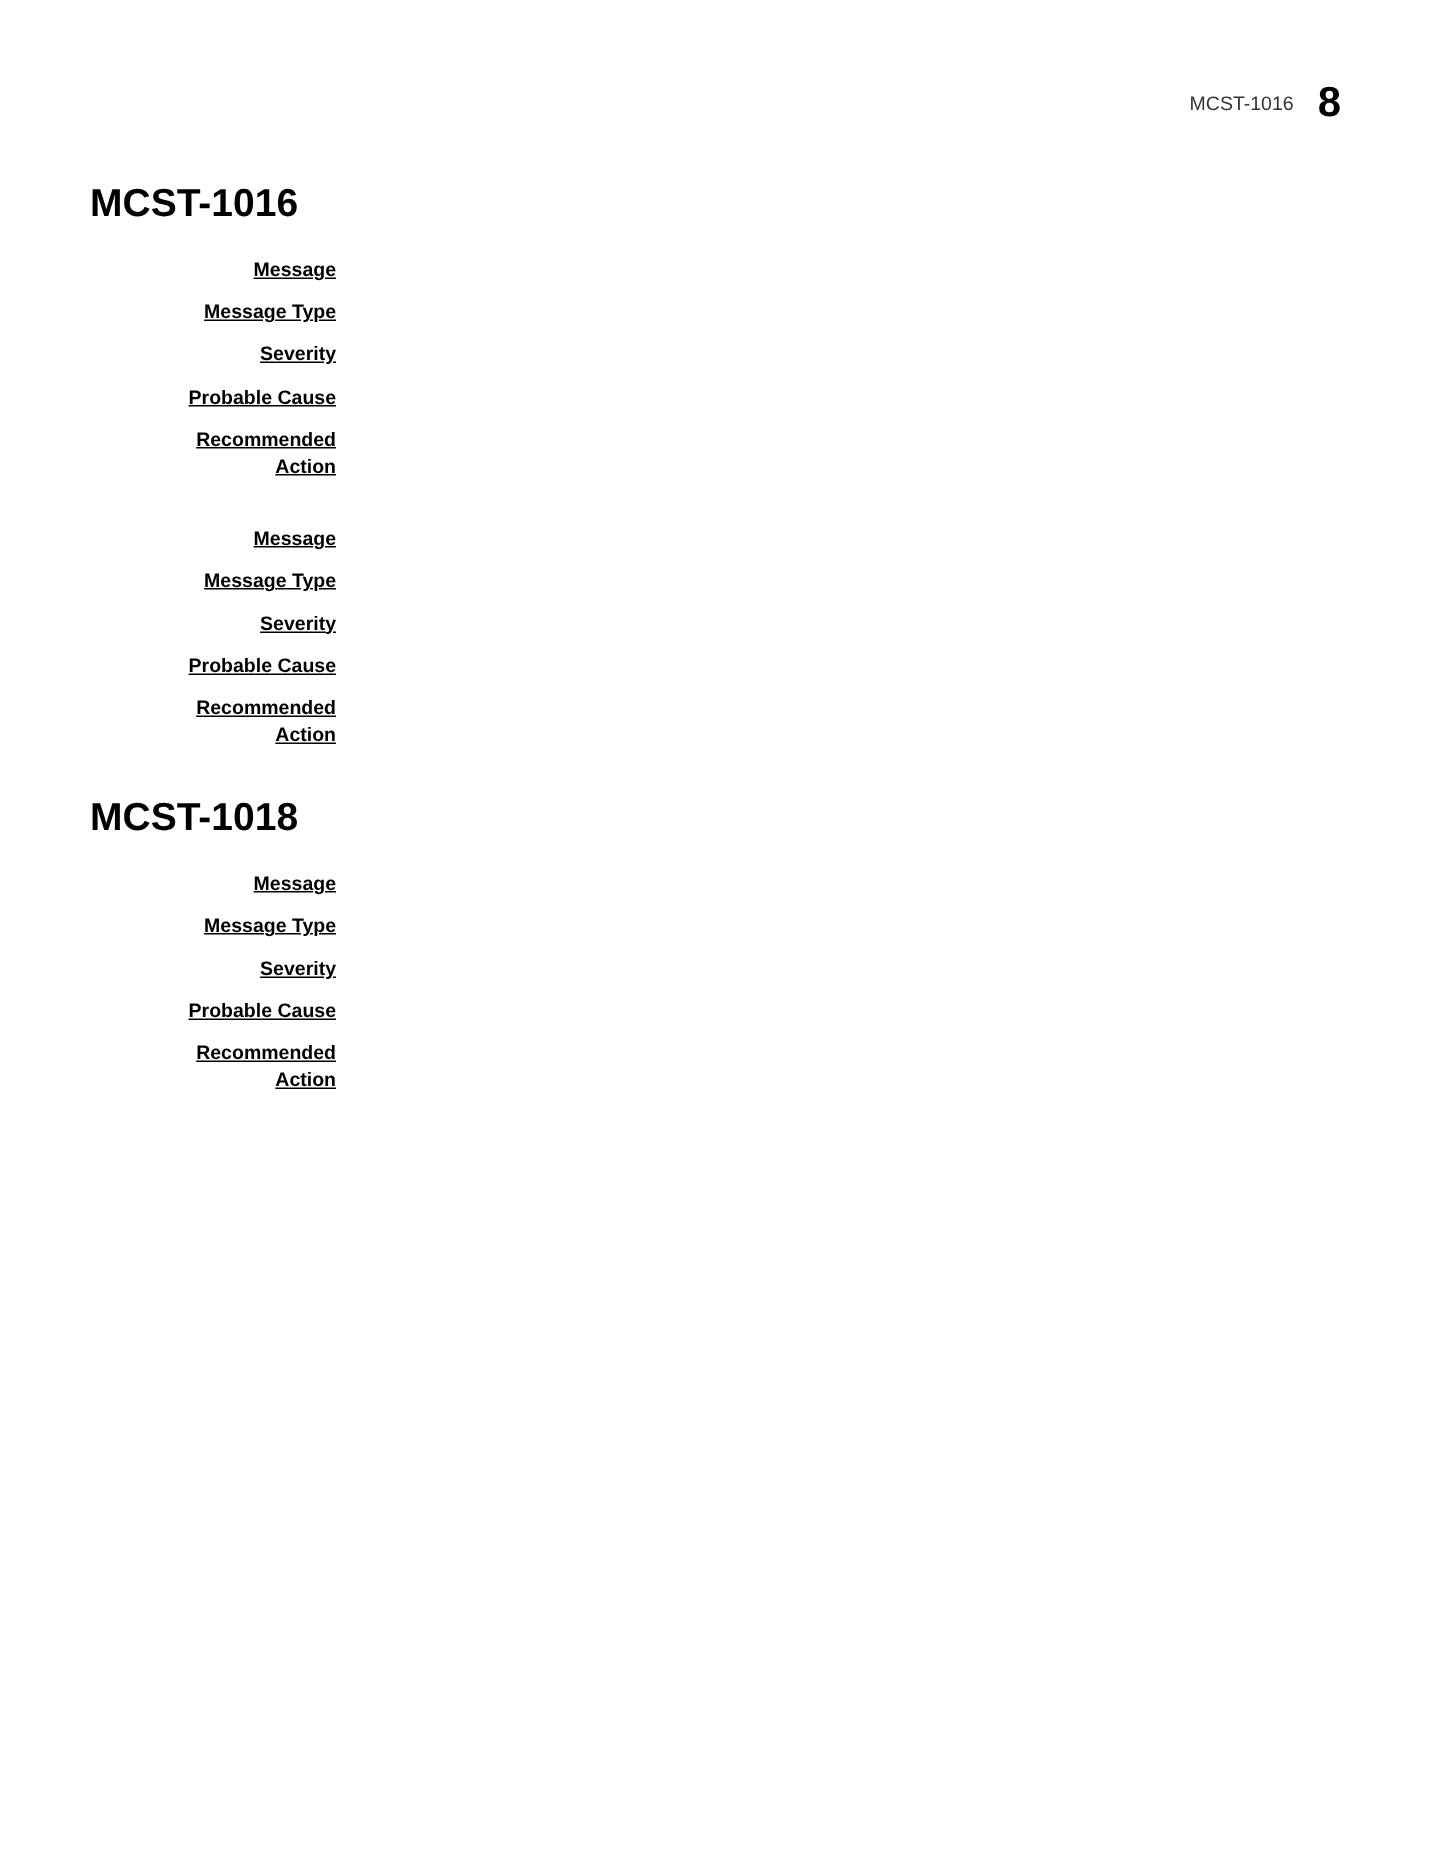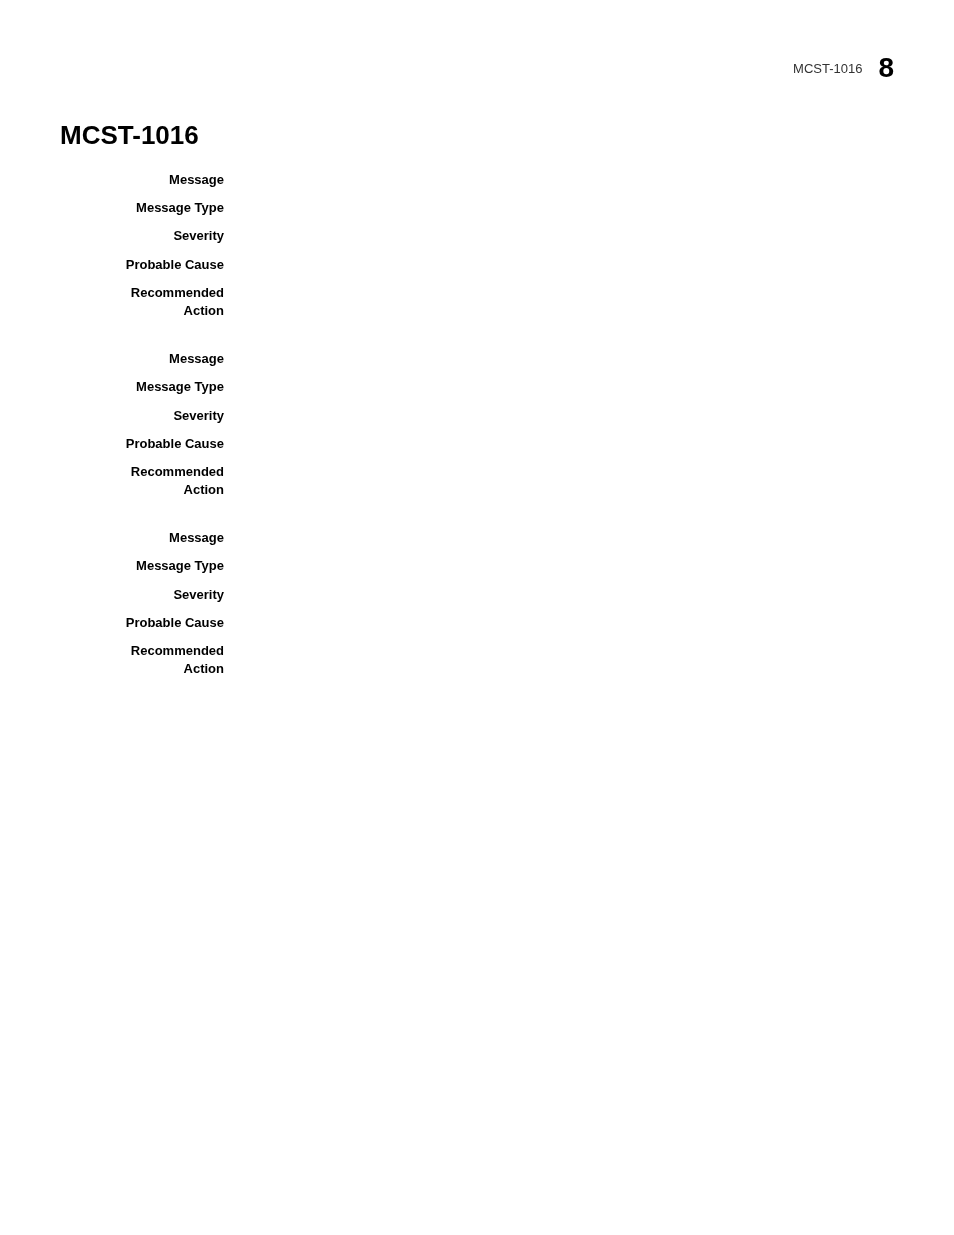--- a/index.html
+++ b/index.html
@@ -49,20 +49,21 @@
     .section-title {
       font-size: 26px;
       font-weight: bold;
       color: #000;
       margin-bottom: 20px;
     }
 
     .field-row {
       display: flex;
       margin-bottom: 10px;
+      text-decoration: underline;
     }
 
     .field-label {
       width: 180px;
       min-width: 180px;
       text-align: right;
       padding-right: 16px;
       font-size: 13px;
       font-weight: bold;
       color: #000;
@@ -124,20 +125,21 @@
       <div class="field-row">
         <div class="field-label">Probable Cause</div>
         <div class="field-value"></div>
       </div>
       <div class="field-row">
         <div class="field-label">Recommended<br>Action</div>
         <div class="field-value"></div>
       </div>
     </div>
     <div class="section">
+      <div class="section-title">MCST-1018</div>
       <div class="field-row">
         <div class="field-label">Message</div>
         <div class="field-value"></div>
       </div>
       <div class="field-row">
         <div class="field-label">Message Type</div>
         <div class="field-value"></div>
       </div>
       <div class="field-row">
         <div class="field-label">Severity</div>

